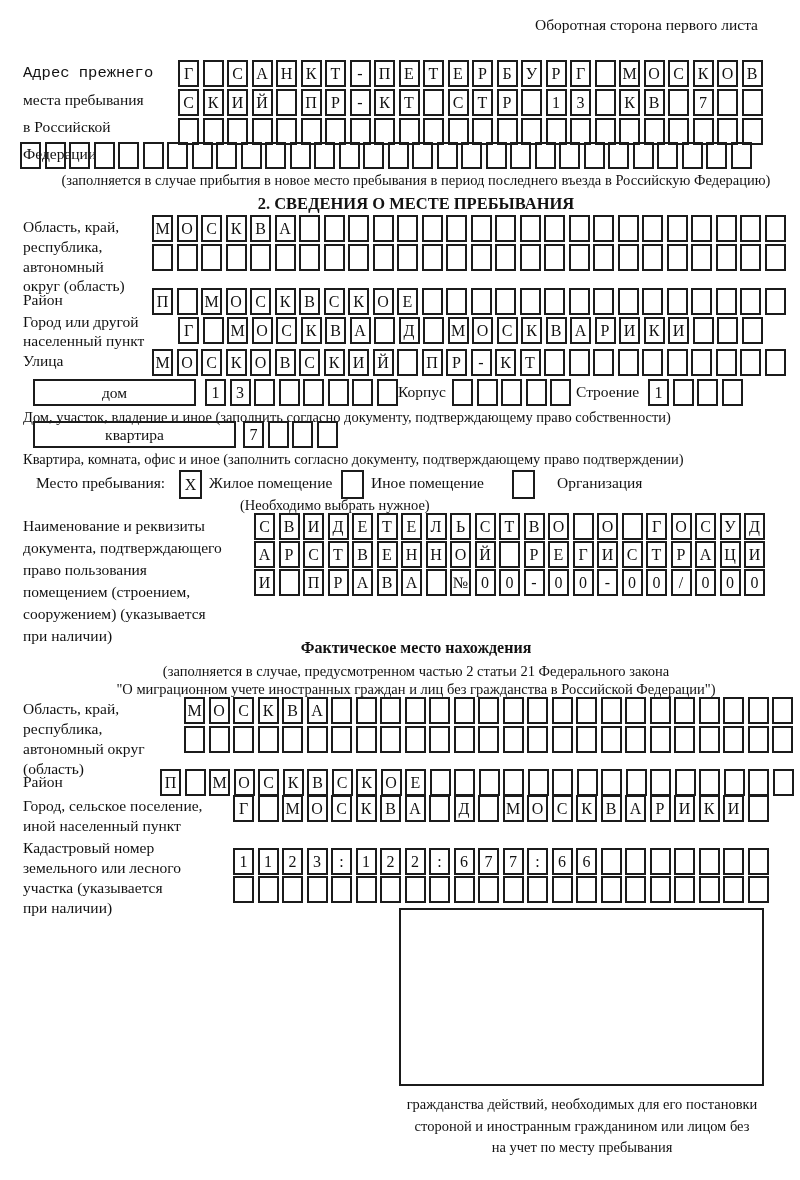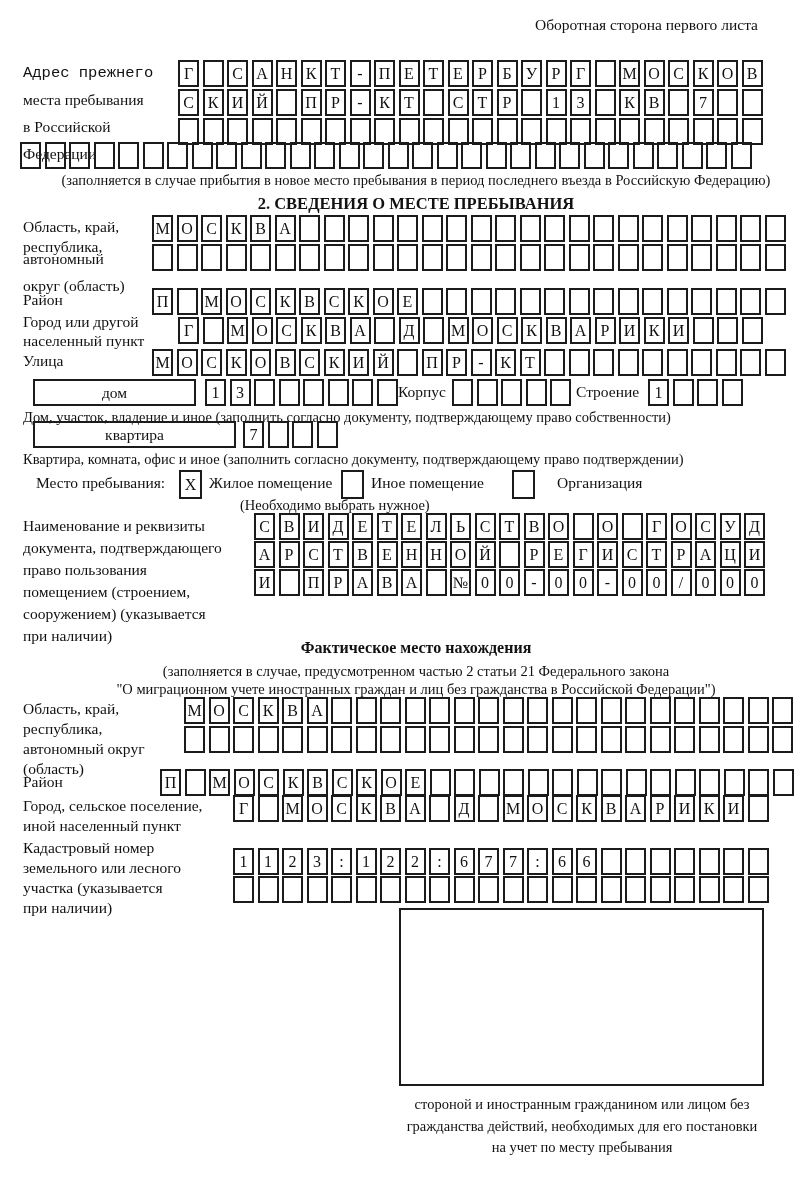--- a/index.html
+++ b/index.html
@@ -34,21 +34,21 @@
   <div class="cellrow" style="left:178px;top:60px;"><span class="cell">Г</span><span class="cell"></span><span class="cell">С</span><span class="cell">А</span><span class="cell">Н</span><span class="cell">К</span><span class="cell">Т</span><span class="cell">-</span><span class="cell">П</span><span class="cell">Е</span><span class="cell">Т</span><span class="cell">Е</span><span class="cell">Р</span><span class="cell">Б</span><span class="cell">У</span><span class="cell">Р</span><span class="cell">Г</span><span class="cell"></span><span class="cell">М</span><span class="cell">О</span><span class="cell">С</span><span class="cell">К</span><span class="cell">О</span><span class="cell">В</span></div>
   <div class="cellrow" style="left:178px;top:89px;"><span class="cell">С</span><span class="cell">К</span><span class="cell">И</span><span class="cell">Й</span><span class="cell"></span><span class="cell">П</span><span class="cell">Р</span><span class="cell">-</span><span class="cell">К</span><span class="cell">Т</span><span class="cell"></span><span class="cell">С</span><span class="cell">Т</span><span class="cell">Р</span><span class="cell"></span><span class="cell">1</span><span class="cell">3</span><span class="cell"></span><span class="cell">К</span><span class="cell">В</span><span class="cell"></span><span class="cell">7</span><span class="cell"></span><span class="cell"></span></div>
   <div class="cellrow" style="left:178px;top:118px;"><span class="cell"></span><span class="cell"></span><span class="cell"></span><span class="cell"></span><span class="cell"></span><span class="cell"></span><span class="cell"></span><span class="cell"></span><span class="cell"></span><span class="cell"></span><span class="cell"></span><span class="cell"></span><span class="cell"></span><span class="cell"></span><span class="cell"></span><span class="cell"></span><span class="cell"></span><span class="cell"></span><span class="cell"></span><span class="cell"></span><span class="cell"></span><span class="cell"></span><span class="cell"></span><span class="cell"></span></div>
   <div class="cellrow" style="left:20px;top:142px;"><span class="cell"></span><span class="cell"></span><span class="cell"></span><span class="cell"></span><span class="cell"></span><span class="cell"></span><span class="cell"></span><span class="cell"></span><span class="cell"></span><span class="cell"></span><span class="cell"></span><span class="cell"></span><span class="cell"></span><span class="cell"></span><span class="cell"></span><span class="cell"></span><span class="cell"></span><span class="cell"></span><span class="cell"></span><span class="cell"></span><span class="cell"></span><span class="cell"></span><span class="cell"></span><span class="cell"></span><span class="cell"></span><span class="cell"></span><span class="cell"></span><span class="cell"></span><span class="cell"></span><span class="cell"></span></div>
   <div class="cap center" style="top:172px;">(заполняется в случае прибытия в новое место пребывания в период последнего въезда в Российскую Федерацию)</div>
 
   <div class="title center" style="top:194px;">2. СВЕДЕНИЯ О МЕСТЕ ПРЕБЫВАНИЯ</div>
 
   <div class="lbl" style="left:23px;top:218px;">Область, край,</div>
   <div class="lbl" style="left:23px;top:238px;">республика,</div>
-  <div class="lbl" style="left:23px;top:250px;text-align:right;">автономный</div>
+  <div class="lbl" style="left:23px;top:258px;text-align:right;">автономный</div>
   <div class="lbl" style="left:23px;top:277px;">округ (область)</div>
   <div class="cellrow" style="left:152px;top:215px;"><span class="cell">М</span><span class="cell">О</span><span class="cell">С</span><span class="cell">К</span><span class="cell">В</span><span class="cell">А</span><span class="cell"></span><span class="cell"></span><span class="cell"></span><span class="cell"></span><span class="cell"></span><span class="cell"></span><span class="cell"></span><span class="cell"></span><span class="cell"></span><span class="cell"></span><span class="cell"></span><span class="cell"></span><span class="cell"></span><span class="cell"></span><span class="cell"></span><span class="cell"></span><span class="cell"></span><span class="cell"></span><span class="cell"></span><span class="cell"></span></div>
   <div class="cellrow" style="left:152px;top:244px;"><span class="cell"></span><span class="cell"></span><span class="cell"></span><span class="cell"></span><span class="cell"></span><span class="cell"></span><span class="cell"></span><span class="cell"></span><span class="cell"></span><span class="cell"></span><span class="cell"></span><span class="cell"></span><span class="cell"></span><span class="cell"></span><span class="cell"></span><span class="cell"></span><span class="cell"></span><span class="cell"></span><span class="cell"></span><span class="cell"></span><span class="cell"></span><span class="cell"></span><span class="cell"></span><span class="cell"></span><span class="cell"></span><span class="cell"></span></div>
 
   <div class="lbl" style="left:23px;top:291px;">Район</div>
   <div class="cellrow" style="left:152px;top:288px;"><span class="cell">П</span><span class="cell"></span><span class="cell">М</span><span class="cell">О</span><span class="cell">С</span><span class="cell">К</span><span class="cell">В</span><span class="cell">С</span><span class="cell">К</span><span class="cell">О</span><span class="cell">Е</span><span class="cell"></span><span class="cell"></span><span class="cell"></span><span class="cell"></span><span class="cell"></span><span class="cell"></span><span class="cell"></span><span class="cell"></span><span class="cell"></span><span class="cell"></span><span class="cell"></span><span class="cell"></span><span class="cell"></span><span class="cell"></span><span class="cell"></span></div>
 
   <div class="lbl" style="left:23px;top:313px;">Город или другой</div>
   <div class="lbl" style="left:23px;top:332px;">населенный пункт</div>
   <div class="cellrow" style="left:178px;top:317px;"><span class="cell">Г</span><span class="cell"></span><span class="cell">М</span><span class="cell">О</span><span class="cell">С</span><span class="cell">К</span><span class="cell">В</span><span class="cell">А</span><span class="cell"></span><span class="cell">Д</span><span class="cell"></span><span class="cell">М</span><span class="cell">О</span><span class="cell">С</span><span class="cell">К</span><span class="cell">В</span><span class="cell">А</span><span class="cell">Р</span><span class="cell">И</span><span class="cell">К</span><span class="cell">И</span><span class="cell"></span><span class="cell"></span><span class="cell"></span></div>
@@ -107,18 +107,18 @@
 
   <div class="lbl" style="left:23px;top:839px;">Кадастровый номер</div>
   <div class="lbl" style="left:23px;top:859px;">земельного или лесного</div>
   <div class="lbl" style="left:23px;top:879px;">участка (указывается</div>
   <div class="lbl" style="left:23px;top:899px;">при наличии)</div>
   <div class="cellrow" style="left:233px;top:848px;"><span class="cell">1</span><span class="cell">1</span><span class="cell">2</span><span class="cell">3</span><span class="cell">:</span><span class="cell">1</span><span class="cell">2</span><span class="cell">2</span><span class="cell">:</span><span class="cell">6</span><span class="cell">7</span><span class="cell">7</span><span class="cell">:</span><span class="cell">6</span><span class="cell">6</span><span class="cell"></span><span class="cell"></span><span class="cell"></span><span class="cell"></span><span class="cell"></span><span class="cell"></span><span class="cell"></span></div>
   <div class="cellrow" style="left:233px;top:876px;"><span class="cell"></span><span class="cell"></span><span class="cell"></span><span class="cell"></span><span class="cell"></span><span class="cell"></span><span class="cell"></span><span class="cell"></span><span class="cell"></span><span class="cell"></span><span class="cell"></span><span class="cell"></span><span class="cell"></span><span class="cell"></span><span class="cell"></span><span class="cell"></span><span class="cell"></span><span class="cell"></span><span class="cell"></span><span class="cell"></span><span class="cell"></span><span class="cell"></span></div>
 
   <div class="stamp" style="left:399px;top:908px;width:365px;height:178px;"></div>
   <div class="capblock" style="left:382px;top:1094px;width:400px;">
+    <div>гражданства действий, необходимых для его постановки</div>
     <div>стороной и иностранным гражданином или лицом без</div>
-    <div>гражданства действий, необходимых для его постановки</div>
     <div>на учет по месту пребывания</div>
   </div>
 
 </div>
 
 </body></html>

